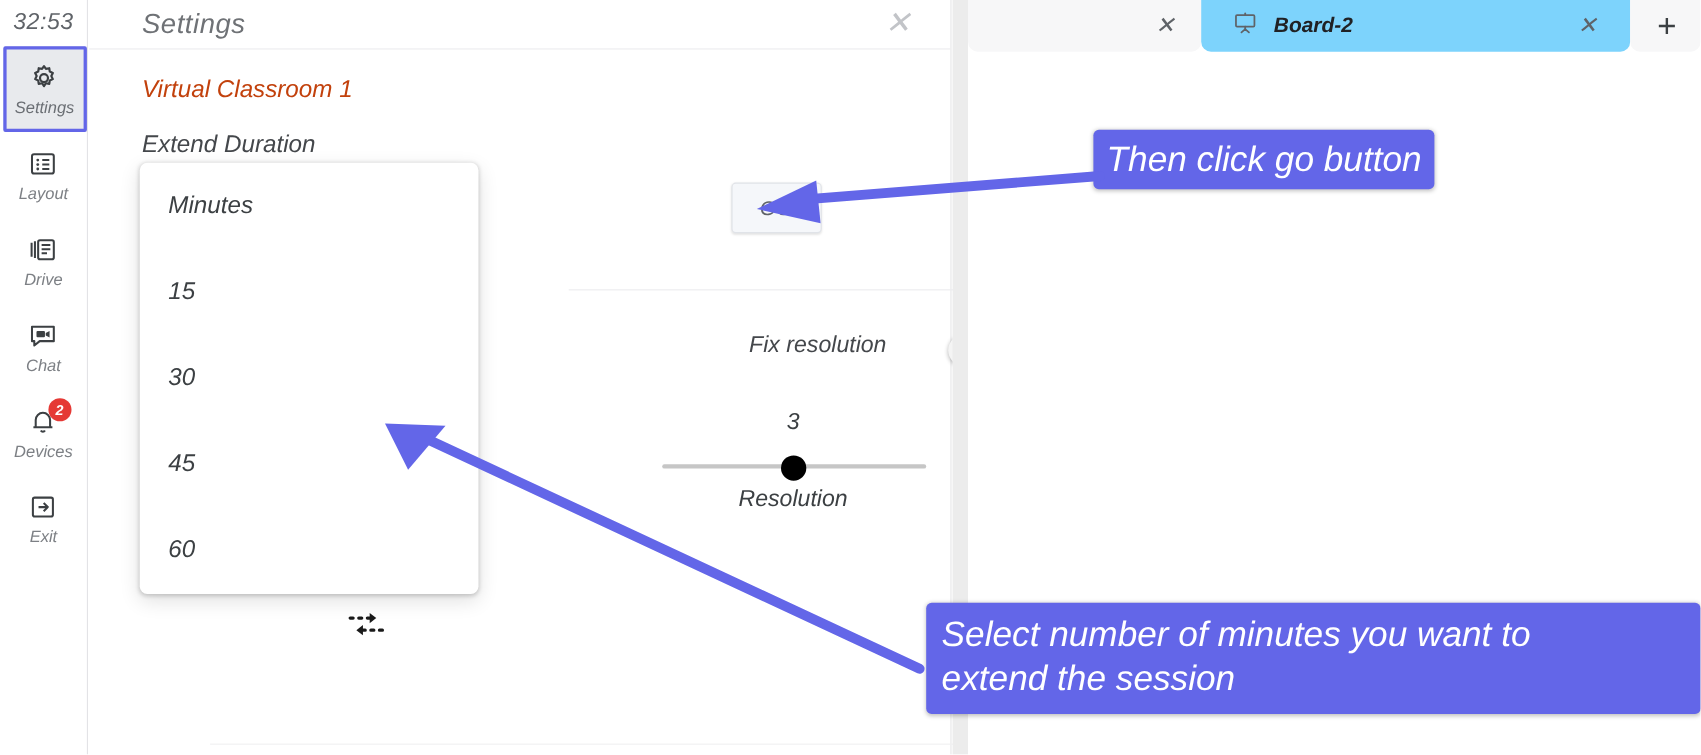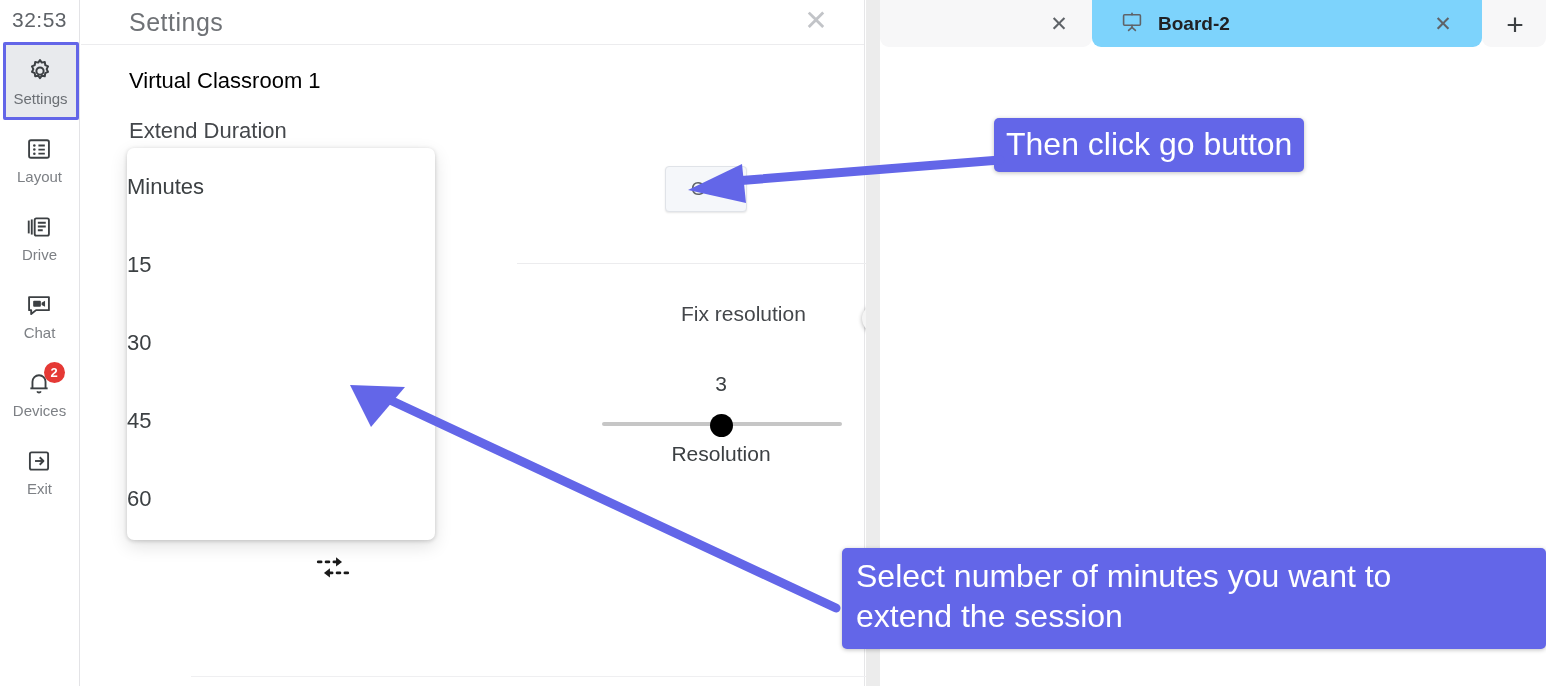--- a/index.html
+++ b/index.html
@@ -2,21 +2,21 @@
 <html><head>
 <meta charset="utf-8">
 <style>
   * { box-sizing: border-box; margin: 0; padding: 0; }
   html, body {
     width: 1546px; height: 686px;
     overflow: hidden;
     font-family: "Liberation Sans", sans-serif;
     background: #ffffff;
   }
-  #root { position: relative; width: 1368px; height: 686px; background:#ffffff; }
+  #root { position: relative; width: 1368px; height: 686px; background:#ffffff;font-style:italic; }
 
   
   #rail {
     position: absolute; left: 0; top: 0; width: 80px; height: 686px;
     background: #ffffff; border-right: 1px solid #e3e3e6;
     display: flex; flex-direction: column; align-items: center;
   }
   #timer {
     font-size: 21px; color: #5f6368; letter-spacing: .5px;
     margin-top: 8px; margin-bottom: 10px;
@@ -56,38 +56,38 @@
   }
   #panel-title { font-size: 25px; color: #6f7276; letter-spacing: .5px; }
   #panel-close {
     position: absolute; right: 32px; top: 6px;
     width: 32px; height: 32px; cursor: pointer;
     color: #c2c4c8; font-size: 28px; line-height: 30px; text-align: center;
     font-family: "Liberation Sans", sans-serif; font-weight: 300;
   }
   #room-name {
     position: absolute; left: 48px; top: 68px;
-    font-size: 22px; color: #000000;
+    font-size: 22px; color: #c2410c;
   }
   #extend-label {
     position: absolute; left: 48px; top: 118px;
     font-size: 22px; color: #44474b;
   }
 
   
   #dropdown {
     position: absolute; left: 46px; top: 148px;
     width: 308px; height: 392px;
     background: #fff; border-radius: 7px;
     box-shadow: 0 1px 4px rgba(0,0,0,.18), 0 6px 18px rgba(0,0,0,.12);
     z-index: 20; overflow: hidden;
   }
   .dd-item {
     height: 78px; display: flex; align-items: center;
-    font-size: 22px; color: #3c4043;
+    padding-left: 26px; font-size: 22px; color: #3c4043;
     cursor: pointer;
   }
   .dd-item.header { color: #3c4043; }
 
   
   #go-btn {
     position: absolute; left: 584px; top: 166px;
     width: 82px; height: 46px;
     background: #f5f7fa; border: 1px solid #e0e3e8; border-radius: 4px;
     display: flex; align-items: center; justify-content: center;

